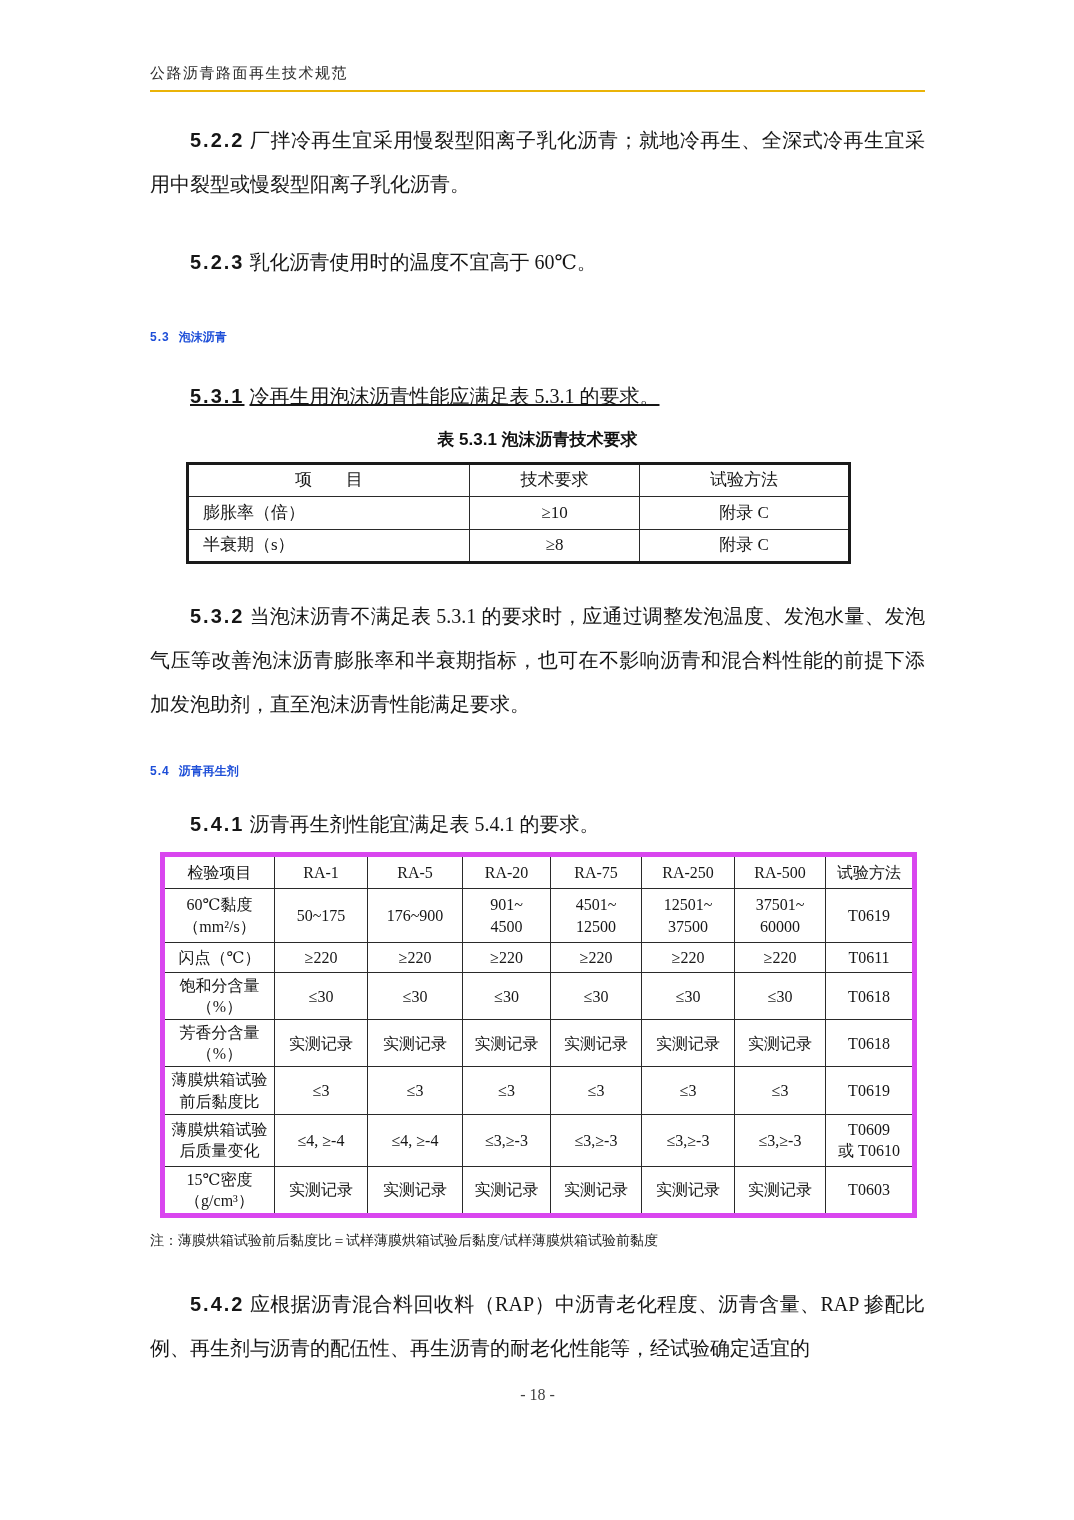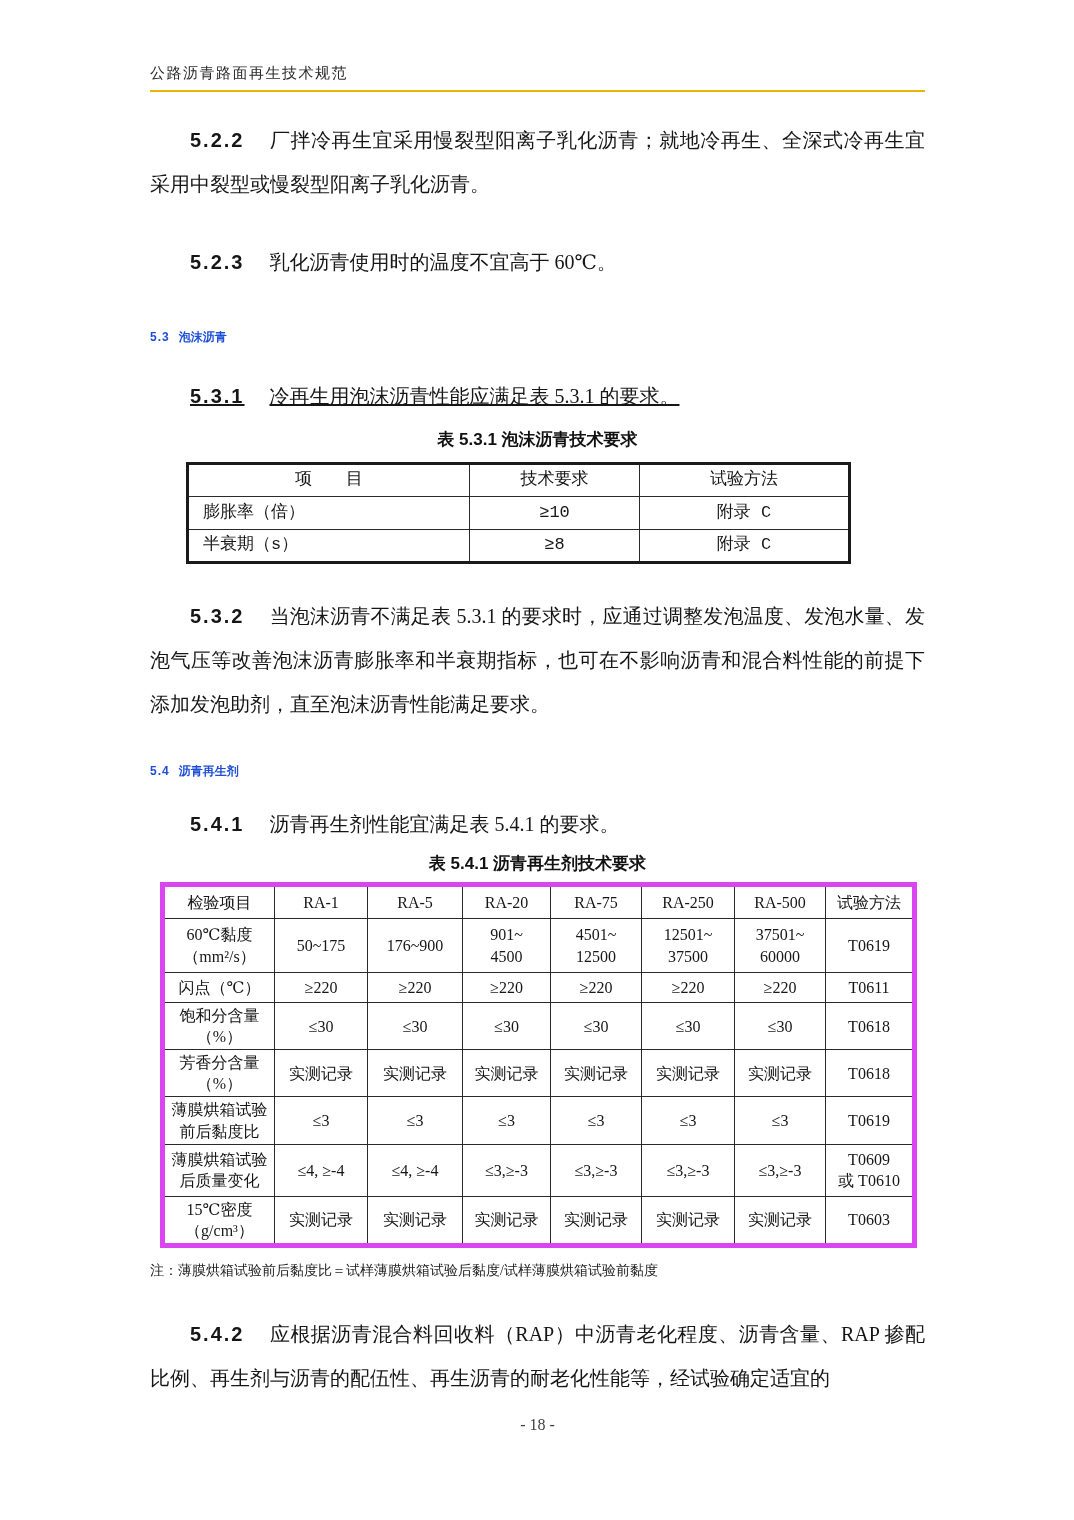--- a/index.html
+++ b/index.html
@@ -29,21 +29,21 @@
     font-size: 20px;
     line-height: 44px;
     text-align: justify;
     text-indent: 2em;
     color: #161616;
   }
   .clause-num {
     font-family: "Liberation Sans", "DejaVu Sans", sans-serif;
     font-weight: bold;
     letter-spacing: 2px;
-    margin-right: 25px;
+    margin-right: 5px;
     white-space: nowrap;
   }
   .p522 { margin-top: 26px; }
   .p523 { margin-top: 34px; }
   .sec-heading {
     margin-top: 38px;
     font-family: "Liberation Sans", "DejaVu Sans", sans-serif;
     font-weight: bold;
     font-size: 12px;
     line-height: 30px;
@@ -79,21 +79,20 @@
     white-space: pre-line;
     line-height: 1.32;
     padding: 2px 4px;
   }
   .t531 {
     margin-top: 10px;
     margin-left: 36px;
     width: 662px;
     border: 3px solid #1a1a1a;
     font-size: 17px;
-    font-family: Liberation Mono, monospace;
   }
   .t531 tr { height: 33px; }
   .t531 td.item-col { text-align: left; padding-left: 14px; }
   .t541 {
     margin-top: 6px;
     margin-left: 10px;
     width: 752px;
     border: 5px solid #d946ef;
     font-size: 16px;
   }
@@ -163,21 +162,20 @@
       </tr>
     </tbody>
   </table>
 
   <p class="para p532"><span class="clause-num">5.3.2</span><span>当泡沫沥青不满足表 5.3.1 的要求时，应通过调整发泡温度、发泡水量、发泡气压等改善泡沫沥青膨胀率和半衰期指标，也可在不影响沥青和混合料性能的前提下添加发泡助剂，直至泡沫沥青性能满足要求。</span></p>
 
   <h2 class="sec-heading h54"><span class="sec-num">5.4</span><span>沥青再生剂</span></h2>
 
   <p class="para p541"><span class="clause-num">5.4.1</span><span>沥青再生剂性能宜满足表 5.4.1 的要求。</span></p>
 
-  <div class="tbl-caption cap541">表 5.4.1 沥青再生剂技术要求</div>
 
   <table class="t541">
     <colgroup>
       <col style="width:112px">
         <col style="width:93px">
         <col style="width:95px">
         <col style="width:88px">
       <col style="width:91px">
         <col style="width:93px">
         <col style="width:91px">

